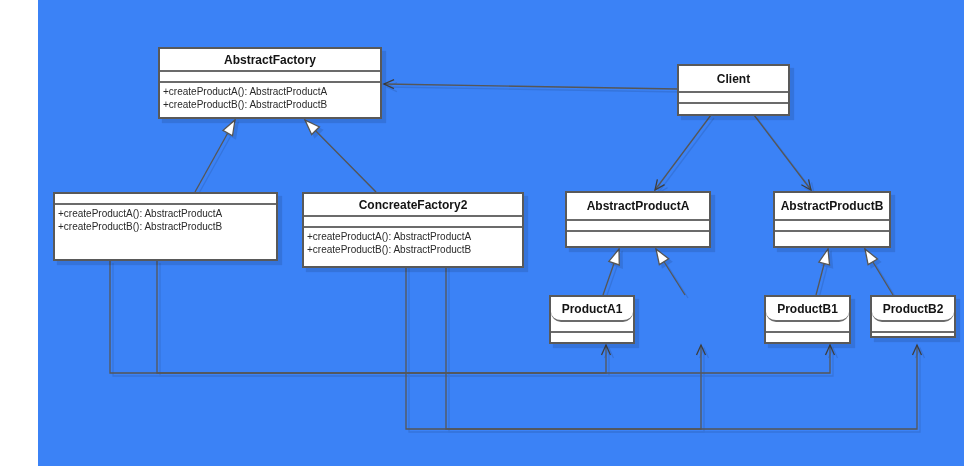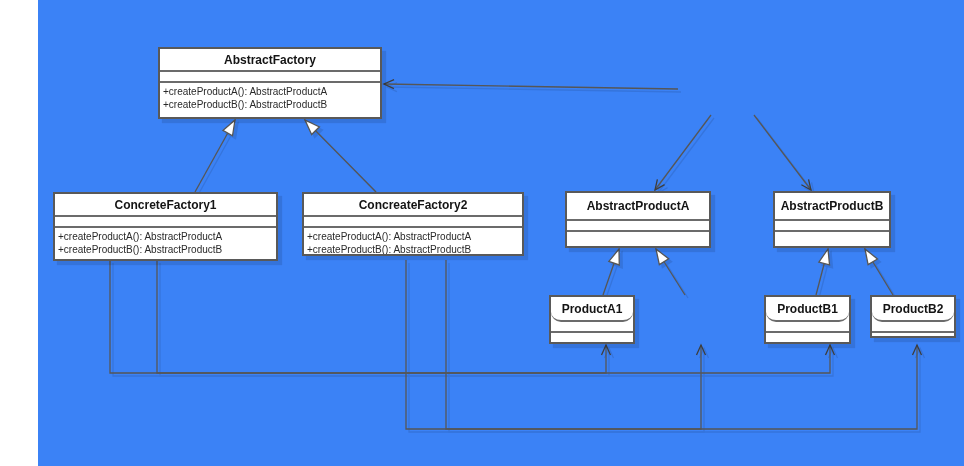--- a/index.html
+++ b/index.html
@@ -53,21 +53,21 @@
     white-space: nowrap;
     overflow: hidden;
   }
   
   .t21 { height: 21px; } .t23 { height: 23px; border-radius: 10px; } .t25 { height: 25px; } .t26 { height: 26px; }
   .a9  { height: 9px;  }
   
   .b-af  { left:120px; top:47px;  width:224px; height:72px; }
   .b-cl  { left:639px; top:64px;  width:113px; height:52px; }
   .b-cf1 { left:15px;  top:192px; width:225px; height:69px; }
-  .b-cf2 { left:264px; top:192px; width:222px; height:64px; }
+  .b-cf2 { left:264px; top:192px; width:222px; height:76px; }
   .b-apa { left:527px; top:191px; width:146px; height:57px; }
   .b-apb { left:735px; top:191px; width:118px; height:57px; }
   .b-pa1 { left:511px; top:295px; width:86px;  height:49px; }
   .b-pa2 { left:623px; top:295px; width:85px;  height:49px; }
   .b-pb1 { left:726px; top:295px; width:87px;  height:49px; }
   .b-pb2 { left:832px; top:295px; width:86px;  height:43px; }
 </style>
 </head>
 <body>
 
@@ -104,23 +104,27 @@
 
   <div class="uml-box b-af">
     <div class="uml-title t21">AbstractFactory</div>
     <div class="uml-attrs a9"></div>
     <div class="uml-methods">
       <div>+createProductA(): AbstractProductA</div>
       <div>+createProductB(): AbstractProductB</div>
     </div>
   </div>
 
+  <div class="uml-box b-cl">
+    <div class="uml-title t25">Client</div>
+    <div class="uml-attrs a9"></div>
+    <div class="uml-methods"></div>
+  </div>
 
   <div class="uml-box b-cf1">
-    <div class="uml-title t21">ConcreteFactory1</div>
     <div class="uml-attrs a9"></div>
     <div class="uml-methods">
       <div>+createProductA(): AbstractProductA</div>
       <div>+createProductB(): AbstractProductB</div>
     </div>
   </div>
 
   <div class="uml-box b-cf2">
     <div class="uml-title t21">ConcreateFactory2</div>
     <div class="uml-attrs a9"></div>

